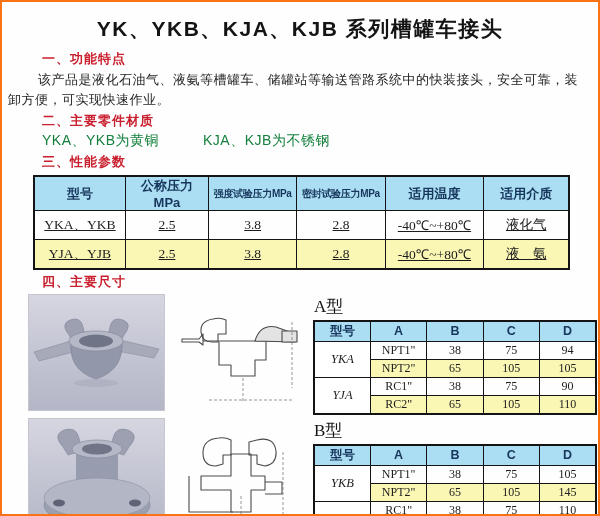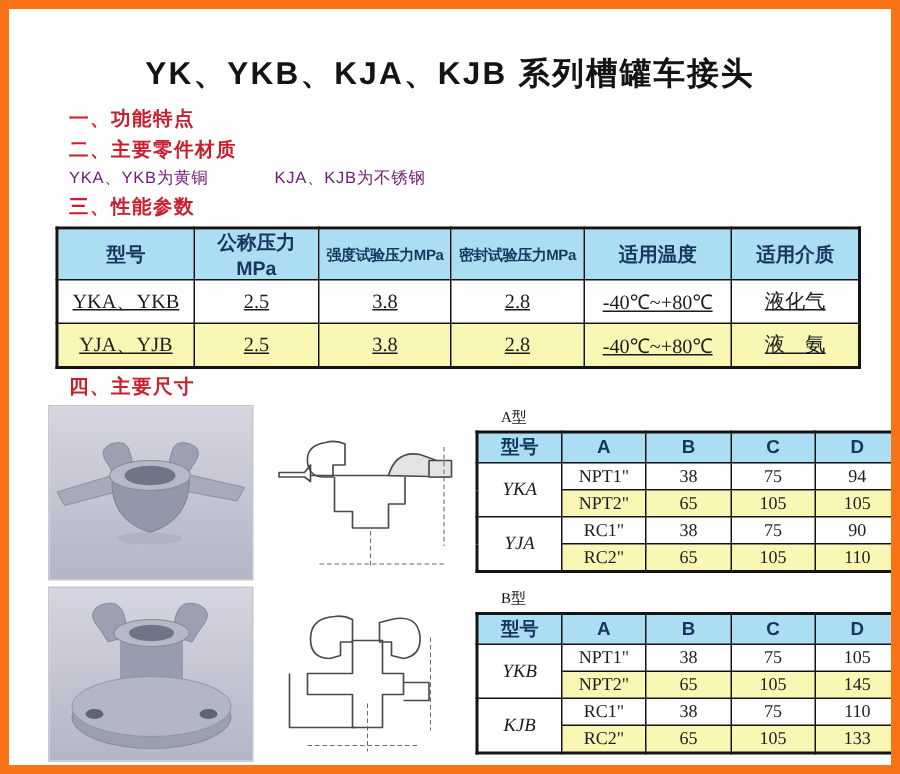--- a/index.html
+++ b/index.html
@@ -1,34 +1,34 @@
 <!DOCTYPE html>
 <html><head>
 <meta charset="utf-8">
 <style>
   * { box-sizing: border-box; margin: 0; padding: 0; }
   html, body { width: 600px; background: #f4f4f6; }
   body { font-family: "Liberation Sans", sans-serif; }
   .page {
     width: 600px; height: 516px; background: #fefefe;
-    border: 6px solid #f97316; padding-top: 29px; overflow: hidden;
+    border: 2px solid #f97316; padding-top: 13px; overflow: hidden;
   }
   .title {
     text-align: center; font-size: 21px; font-weight: bold;
     letter-spacing: 1.5px; color: #141414; margin-bottom: 7px;
   }
   .sec-heading {
     color: #c9202f; font-weight: bold; font-size: 13px;
     margin: 3px 0 2px 40px; letter-spacing: 1px;
   }
   .body-text {
     font-size: 13px; line-height: 1.5; color: #1f1f1f;
     margin: 1px 12px 1px 6px; text-indent: 2.3em; letter-spacing: .5px;
   }
-  .materials { font-size: 11px; color: #701a75; margin: 2px 0 3px 40px; letter-spacing: .5px; }
+  .materials { font-size: 14px; color: #15803d; margin: 2px 0 3px 40px; letter-spacing: .5px; }
   .materials .gap { display: inline-block; width: 44px; }
 
   
   table.perf-table {
     border-collapse: collapse; table-layout: fixed;
     width: 537px; margin: 4px 0 2px 31px; border: 2px solid #141414;
   }
   table.perf-table th, table.perf-table td { border: 1px solid #141414; text-align: center; overflow: hidden; }
   table.perf-table th { background: #abddf3; color: #16365c; font-size: 13px; font-weight: bold; height: 27px; }
   table.perf-table th.tight { font-size: 10px; letter-spacing: -.3px; }
@@ -40,37 +40,38 @@
   
   .dim-row { display: flex; align-items: flex-start; margin: 3px 0 0 26px; }
   .photo-frame {
     width: 137px; height: 117px; border: 1px solid #c6c6d0;
     background: linear-gradient(180deg, #d6d6e1 0%, #c3c4d2 55%, #b4b5c6 100%);
     flex: 0 0 auto;
   }
   .photo-frame svg { display: block; }
   .drawing { width: 122px; height: 110px; margin: 8px 0 0 14px; flex: 0 0 auto; }
   .dim-block { margin: 1px 0 0 12px; }
-  .type-label { font-family: "Liberation Serif", serif; font-size: 10px; color: #141414; margin: 0 0 2px 17px; }
+  .type-label { font-family: "Liberation Serif", serif; font-size: 17px; color: #141414; margin: 0 0 2px 1px; }
   table.dim-table {
     border-collapse: collapse; table-layout: fixed; width: 284px; border: 2px solid #141414;
   }
   table.dim-table th, table.dim-table td { border: 1px solid #141414; text-align: center; }
   table.dim-table th { background: #abddf3; color: #16365c; font-size: 12.5px; font-weight: bold; height: 21px; }
   table.dim-table td { font-family: "Liberation Serif", serif; font-size: 12px; color: #1c1c1c; height: 18px; }
   table.dim-table td.model { background: #ffffff; font-size: 12.5px; font-style: italic; }
 </style>
 </head>
 <body>
 
 <div class="page">
 
   <div class="title">YK、YKB、KJA、KJB 系列槽罐车接头</div>
 
   <div class="sec-heading">一、功能特点</div>
+  <p class="body-text">该产品是液化石油气、液氨等槽罐车、储罐站等输送管路系统中的快装接头，安全可靠，装卸方便，可实现快速作业。</p>
 
   <div class="sec-heading">二、主要零件材质</div>
   <div class="materials">
     <span>YKA、YKB为黄铜</span><span class="gap"></span><span>KJA、KJB为不锈钢</span>
   </div>
 
   <div class="sec-heading">三、性能参数</div>
 
   <table class="perf-table">
     <thead>

